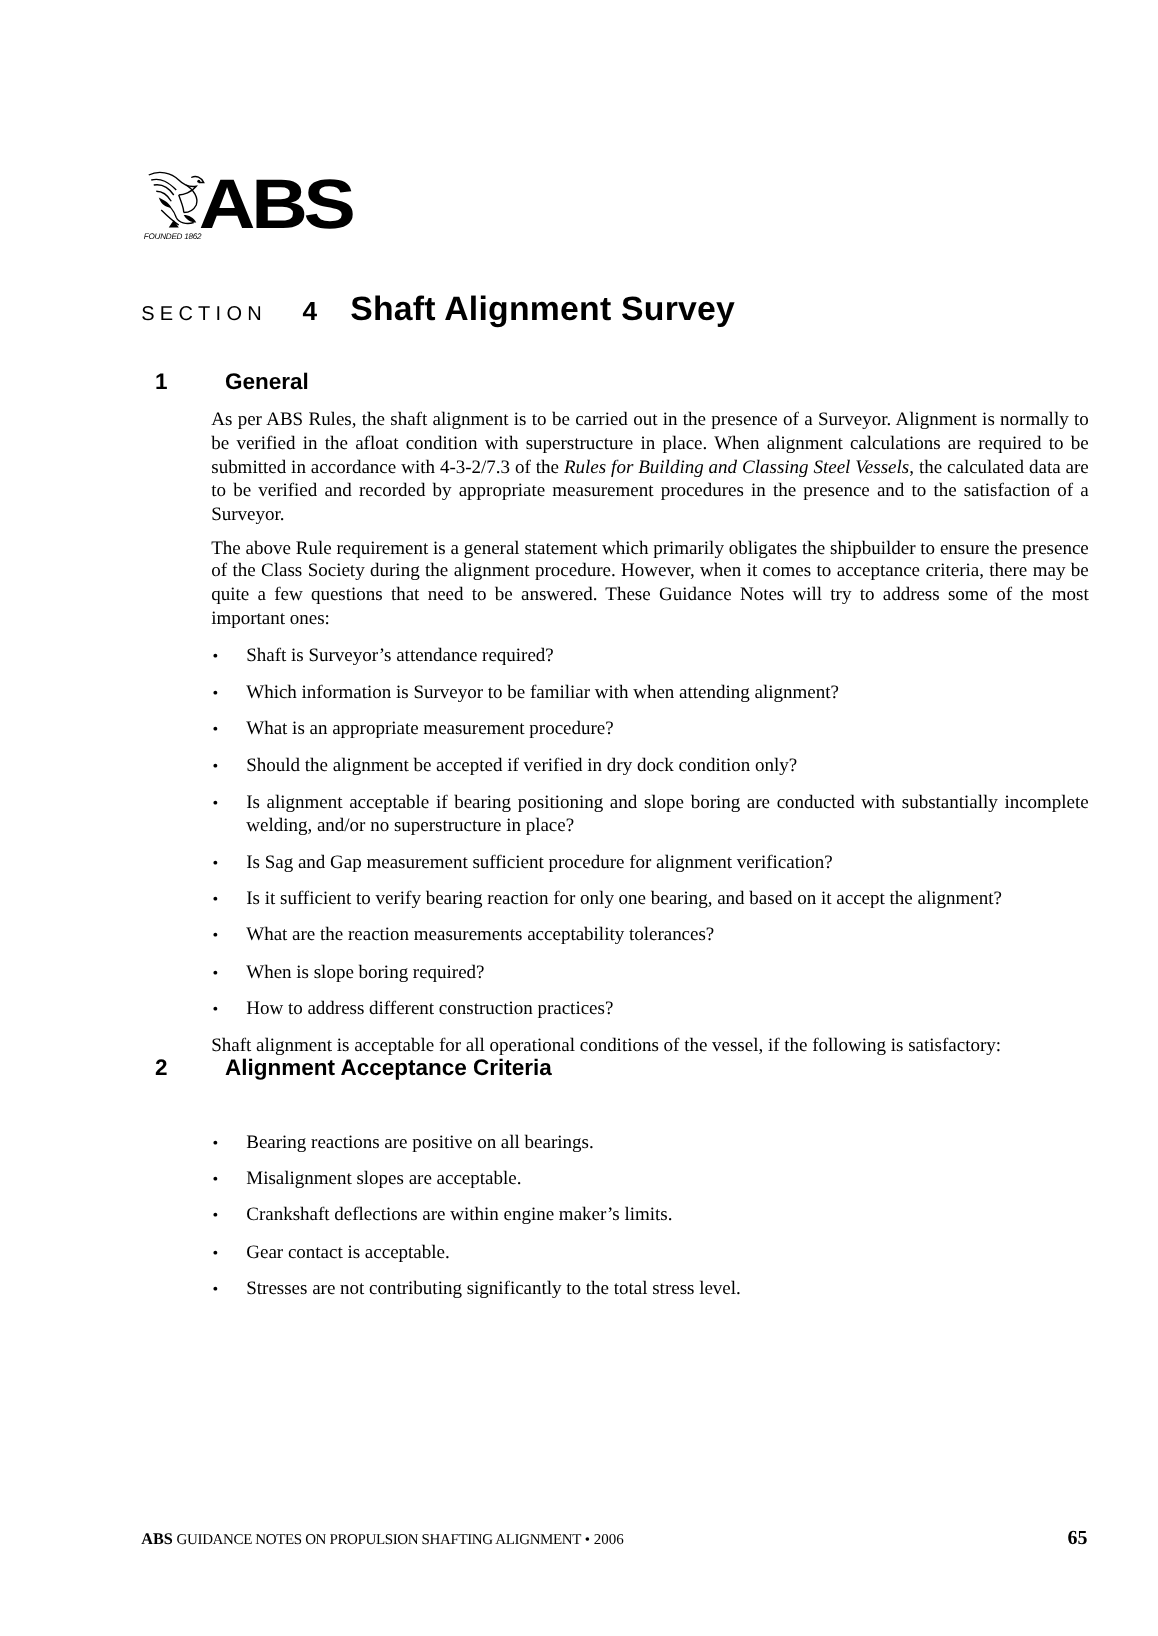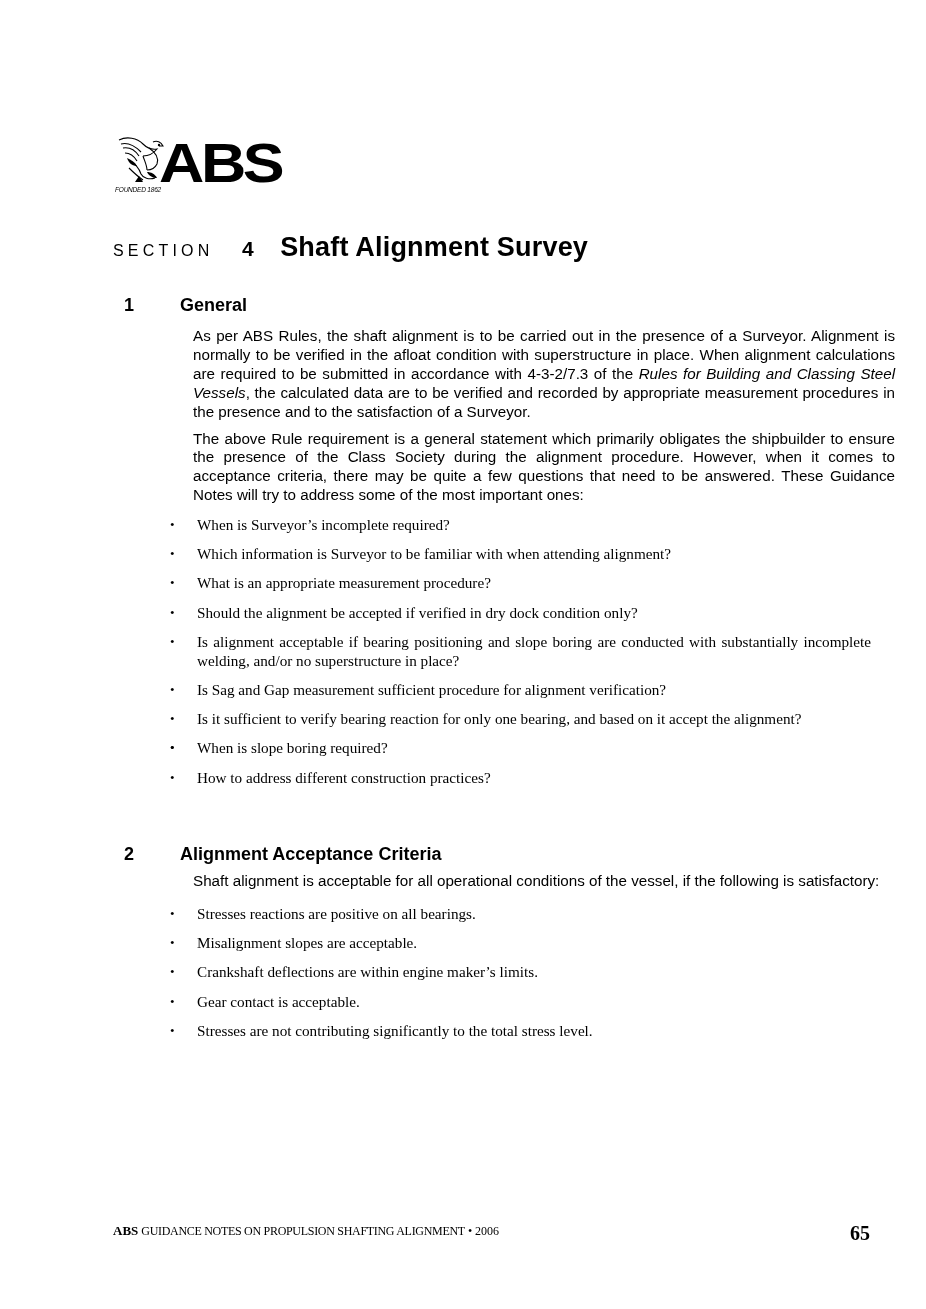--- a/index.html
+++ b/index.html
@@ -16,33 +16,33 @@
     .section-title { position: absolute; left: 113px; top: 232px; font-family: "Liberation Sans", sans-serif; white-space: nowrap; }
     .section-word { font-size: 16px; letter-spacing: 4.2px; display: inline-block; vertical-align: baseline; }
     .section-num { font-size: 21px; font-weight: bold; display: inline-block; margin-left: 24px; }
     .section-name { font-size: 27px; font-weight: bold; display: inline-block; margin-left: 22px; letter-spacing: 0.2px; }
 
     
     .h2 { position: absolute; left: 124px; font-family: "Liberation Sans", sans-serif; font-weight: bold; font-size: 18px; white-space: nowrap; }
     .h2 .num { display: inline-block; width: 56px; }
 
     
-    .body { position: absolute; left: 169px; width: 702px; font-family: Liberation Sans, sans-serif; font-size: 15.2px; line-height: 18.9px; margin-left: 24px; }
+    .body { position: absolute; left: 169px; width: 702px; font-family: Liberation Serif, serif; font-size: 15.2px; line-height: 18.9px; }
     .para { text-align: justify; margin: 0; }
     .para em { font-style: italic; }
 
     ul.bullets { position: absolute; left: 169px; width: 702px; margin: 0; padding: 0; list-style: none; font-family: "Liberation Serif", serif; font-size: 15.2px; line-height: 18.9px; }
     ul.bullets li { position: relative; padding-left: 28px; text-align: justify; margin-bottom: 10.3px; }
     ul.bullets li .dot { position: absolute; left: 1px; top: 0; font-size: 13px; }
 
     
     .footer { position: absolute; left: 113px; top: 1223px; width: 757px; font-family: Liberation Serif, serif; font-size: 12px; white-space: nowrap; }
     .footer .brand { font-weight: bold; font-size: 13px; }
     .footer .title { letter-spacing: -0.3px; }
-    .footer .page-num { position: absolute; right: 0; top: -1px; font-weight: bold; font-size: 20px; text-align: center; }
+    .footer .page-num { position: absolute; right: 0; top: -1px; font-weight: bold; font-size: 16px; text-align: center; }
   </style>
 </head>
 <body>
 
 <div class="page">
 
   <div class="logo">
     <svg class="logo-eagle" viewBox="0 0 56 52" width="56" height="52">
       <g fill="none" stroke="#000" stroke-width="1.1">
         <path d="M6 6 C14 2, 24 4, 30 10 C34 14, 38 16, 44 15 C40 20, 34 22, 30 22"></path>
@@ -75,42 +75,42 @@
   <div class="h2" style="top: 295px;">
     <span class="num">1</span><span>General</span>
   </div>
 
   <div class="body" style="top: 327px;">
     <p class="para"><span>As per ABS Rules, the shaft alignment is to be carried out in the presence of a Surveyor. Alignment is normally to be verified in the afloat condition with superstructure in place. When alignment calculations are required to be submitted in accordance with 4-3-2/7.3 of the </span><em>Rules for Building and Classing Steel Vessels</em><span>, the calculated data are to be verified and recorded by appropriate measurement procedures in the presence and to the satisfaction of a Surveyor.</span></p>
     <p class="para" style="margin-top: 8px;">The above Rule requirement is a general statement which primarily obligates the shipbuilder to ensure the presence of the Class Society during the alignment procedure. However, when it comes to acceptance criteria, there may be quite a few questions that need to be answered. These Guidance Notes will try to address some of the most important ones:</p>
   </div>
 
   <ul class="bullets" style="top: 516px;">
-    <li><span class="dot">•</span><span>When is Surveyor’s incomplete required?</span></li>
+    <li><span class="dot">•</span><span>Shaft is Surveyor’s attendance required?</span></li>
     <li><span class="dot">•</span><span>Which information is Surveyor to be familiar with when attending alignment?</span></li>
     <li><span class="dot">•</span><span>What is an appropriate measurement procedure?</span></li>
     <li><span class="dot">•</span><span>Should the alignment be accepted if verified in dry dock condition only?</span></li>
     <li><span class="dot">•</span><span>Is alignment acceptable if bearing positioning and slope boring are conducted with substantially incomplete welding, and/or no superstructure in place?</span></li>
     <li><span class="dot">•</span><span>Is Sag and Gap measurement sufficient procedure for alignment verification?</span></li>
     <li><span class="dot">•</span><span>Is it sufficient to verify bearing reaction for only one bearing, and based on it accept the alignment?</span></li>
-    <li><span class="dot">•</span></li>
+    <li><span class="dot">•</span><span>What are the reaction measurements acceptability tolerances?</span></li>
     <li><span class="dot">•</span><span>When is slope boring required?</span></li>
     <li><span class="dot">•</span><span>How to address different construction practices?</span></li>
   </ul>
 
   <div class="h2" style="top: 844px;">
     <span class="num">2</span><span>Alignment Acceptance Criteria</span>
   </div>
 
-  <div class="body" style="top: 872px;">
+  <div class="body" style="top: 828px;">
     <p class="para" style="text-align:left;">Shaft alignment is acceptable for all operational conditions of the vessel, if the following is satisfactory:</p>
   </div>
 
   <ul class="bullets" style="top: 905px;">
-    <li><span class="dot">•</span><span>Stresses reactions are positive on all bearings.</span></li>
+    <li><span class="dot">•</span><span>Bearing reactions are positive on all bearings.</span></li>
     <li><span class="dot">•</span><span>Misalignment slopes are acceptable.</span></li>
     <li><span class="dot">•</span><span>Crankshaft deflections are within engine maker’s limits.</span></li>
     <li><span class="dot">•</span><span>Gear contact is acceptable.</span></li>
     <li><span class="dot">•</span><span>Stresses are not contributing significantly to the total stress level.</span></li>
   </ul>
 
   <div class="footer">
     <span class="brand">ABS</span>
     <span class="title">GUIDANCE NOTES ON PROPULSION SHAFTING ALIGNMENT</span>
     <span>•</span>

